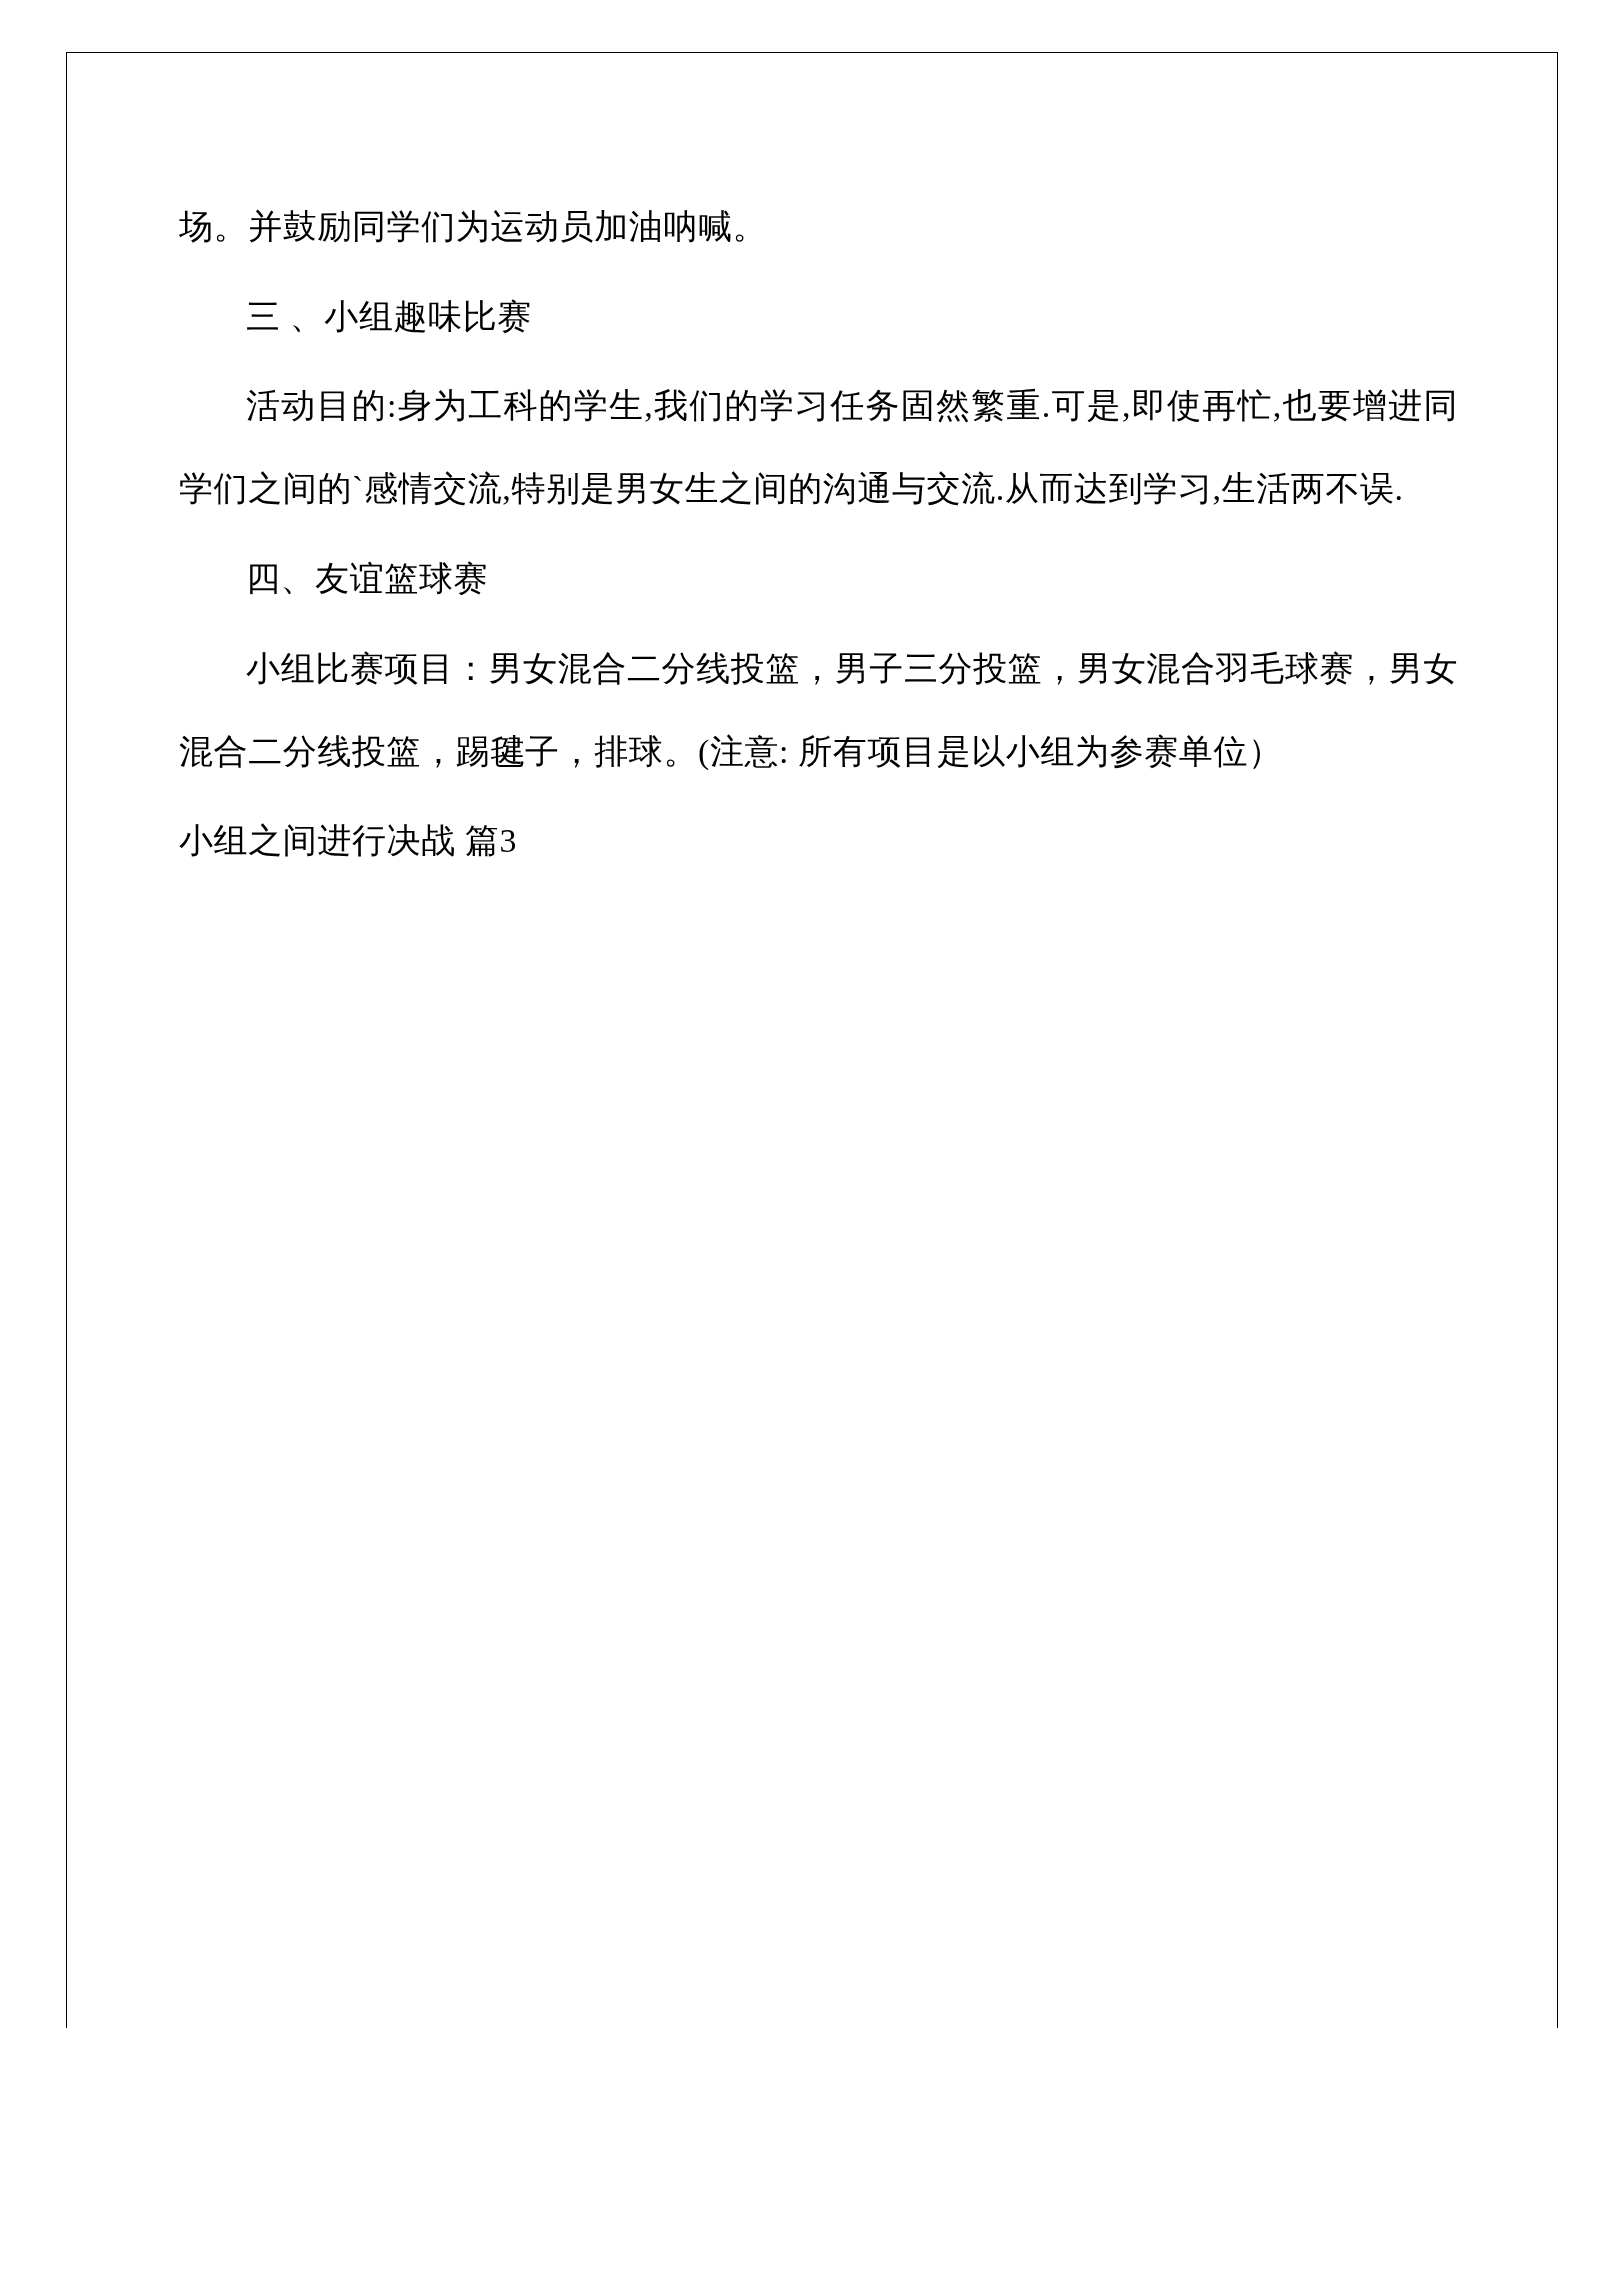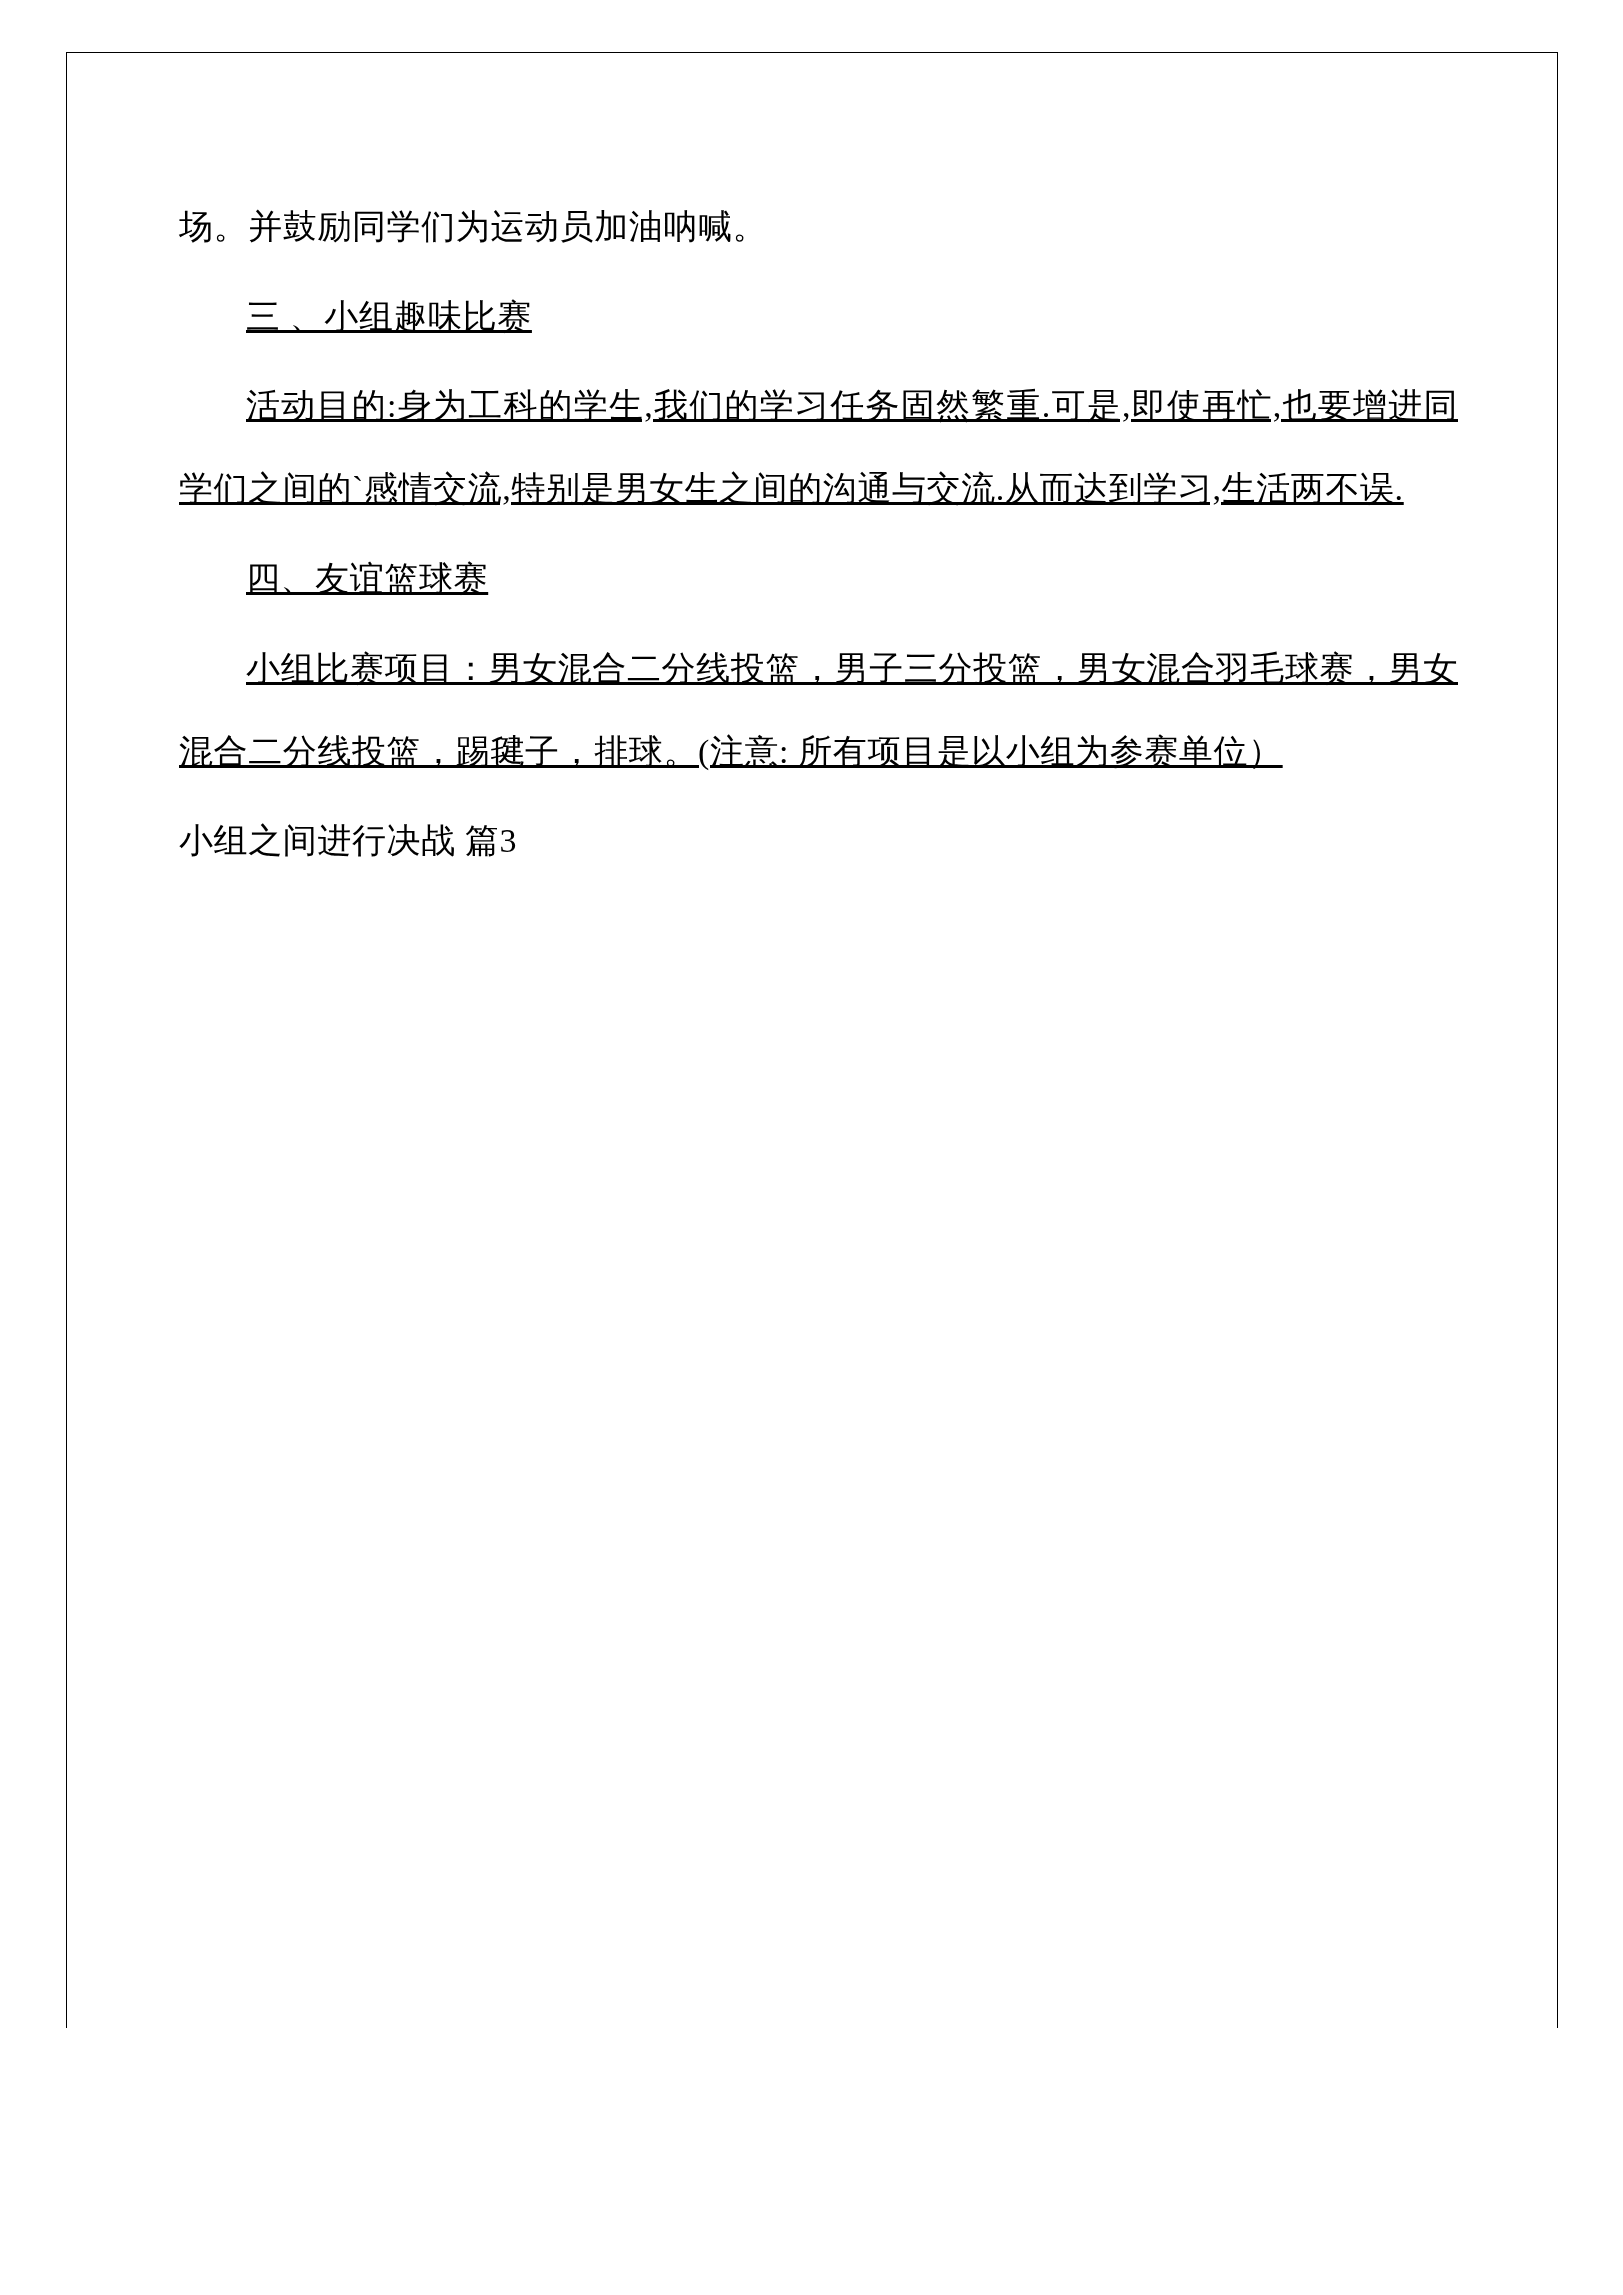--- a/index.html
+++ b/index.html
@@ -36,21 +36,20 @@
     font-size: 34px;
     line-height: 83px;
     color: #000000;
     letter-spacing: 0.6px;
     text-align: justify;
     margin: 0 0 6.7px 0;
     font-family: "Liberation Serif", "DejaVu Serif", serif;
   }
   .indent {
     text-indent: 67px;
-    text-decoration: underline;
   }
   .footer {
     position: absolute;
     left: 0;
     right: 1px;
     top: 2069px;
     text-align: center;
     font-size: 23.6px;
     color: #000000;
     letter-spacing: 1.1px;

